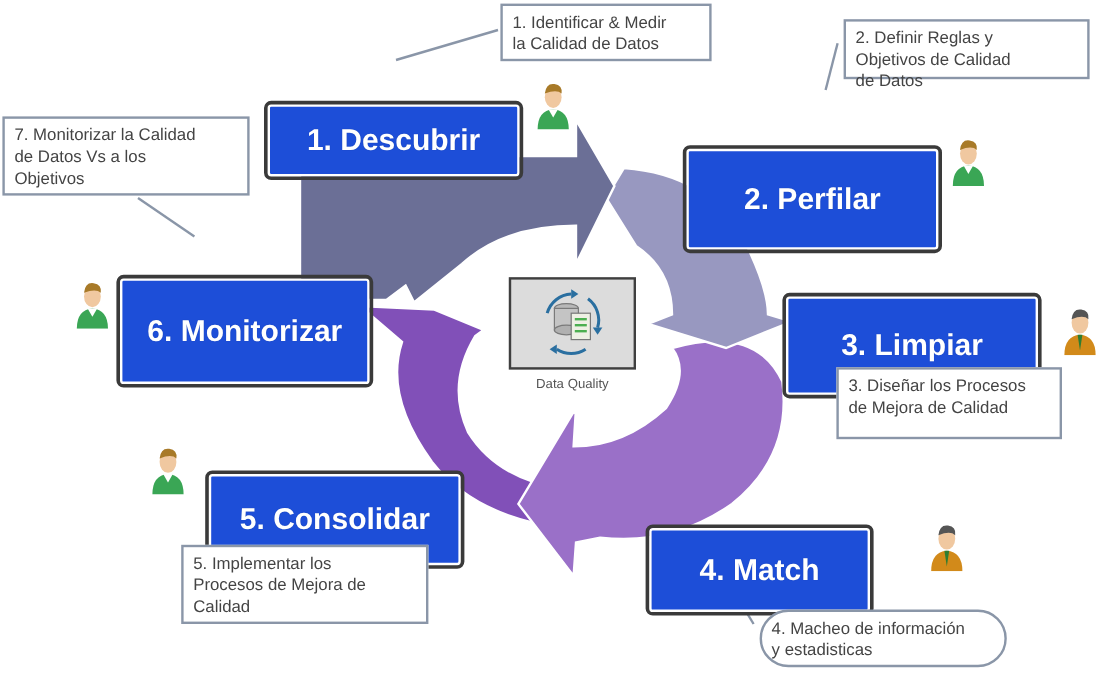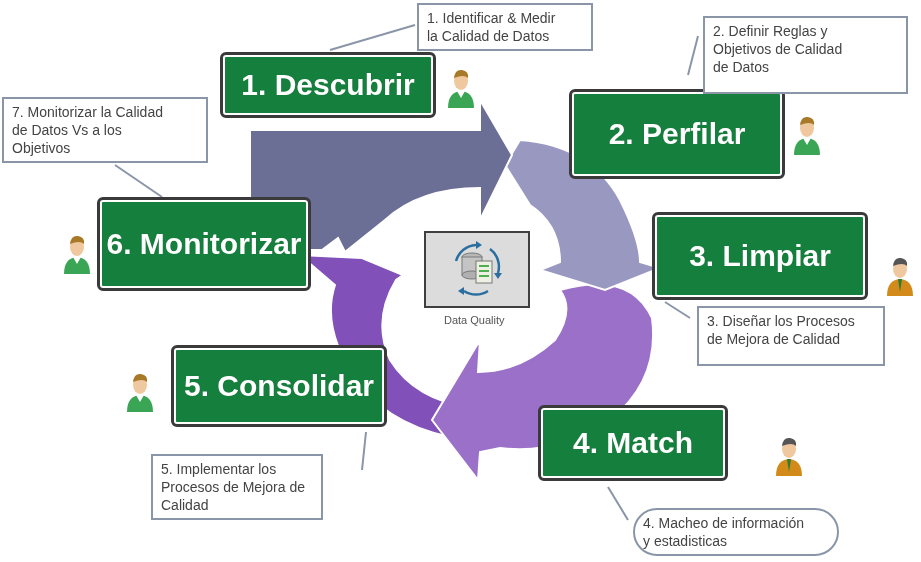--- a/index.html
+++ b/index.html
@@ -1,22 +1,22 @@
 <!DOCTYPE html>
 <html><head>
 <meta charset="utf-8">
 <style>
   html, body { margin: 0; padding: 0; }
   body { width: 921px; height: 562px; position: relative; overflow: hidden; background: #ffffff; font-family: "Liberation Sans", sans-serif; }
   #cycle { position: absolute; left: 0; top: 0; }
-  .stage { position: absolute; background: #15803d; border: 2px solid #ffffff; outline: 3px solid #3a3a3a; border-radius: 3px; color: #ffffff; font-weight: bold; font-size: 30px; display: flex; align-items: center; justify-content: center; box-sizing: border-box; text-shadow: 0 0 1px rgba(0,0,0,.2); }
+  .stage { position: absolute; background: #1d4ed8; border: 2px solid #ffffff; outline: 3px solid #3a3a3a; border-radius: 3px; color: #ffffff; font-weight: bold; font-size: 25px; display: flex; align-items: center; justify-content: center; box-sizing: border-box; text-shadow: 0 0 1px rgba(0,0,0,.2); margin-top: 32px; }
   .note { position: absolute; background: #ffffff; border: 2px solid #8a96a8; box-sizing: border-box; color: #444; font-size: 14px; line-height: 18px; padding: 4px 8px; white-space: pre-line; }
   .person { position: absolute; width: 32px; height: 44px; }
   .center-box { position: absolute; left: 424px; top: 231px; width: 106px; height: 77px; background: #dcdcdc; border: 2px solid #3f3f3f; box-sizing: border-box; }
-  .center-label { position: absolute; left: 444px; top: 314px; width: 106px; font-size: 11px; color: #555; }
+  .center-label { position: absolute; left: 424px; top: 314px; width: 106px; text-align: center; font-size: 11px; color: #555; }
 </style>
 </head>
 <body>
 
 <svg id="cycle" width="921" height="562">
 
   <line x1="330" y1="50" x2="415" y2="25" stroke="#8a96a8" stroke-width="2"></line>
   <line x1="688" y1="75" x2="698" y2="36" stroke="#8a96a8" stroke-width="2"></line>
   <line x1="665" y1="302" x2="690" y2="318" stroke="#8a96a8" stroke-width="2"></line>
   <line x1="608" y1="487" x2="628" y2="520" stroke="#8a96a8" stroke-width="2"></line>
@@ -47,33 +47,33 @@
     <rect x="53" y="37" width="10" height="2" fill="#4caf50"></rect>
     <rect x="53" y="42" width="10" height="2" fill="#4caf50"></rect>
   </svg>
 </div>
 <div class="center-label">Data Quality</div>
 
 <div class="stage" style="left:223px;top:55px;width:210px;height:60px;">1. Descubrir</div>
 <div class="stage" style="left:572px;top:92px;width:210px;height:84px;">2. Perfilar</div>
 <div class="stage" style="left:655px;top:215px;width:210px;height:82px;">3. Limpiar</div>
 <div class="stage" style="left:541px;top:408px;width:184px;height:70px;">4. Match</div>
-<div class="stage" style="left:174px;top:348px;width:210px;height:76px;">5. Consolidar</div>
+<div class="stage" style="left:174px;top:363px;width:210px;height:76px;">5. Consolidar</div>
 <div class="stage" style="left:100px;top:200px;width:208px;height:88px;">6. Monitorizar</div>
 
 <div class="note" style="left:417px;top:3px;width:176px;height:48px;">1. Identificar &amp; Medir
 la Calidad de Datos</div>
-<div class="note" style="left:703px;top:16px;width:205px;height:78px;">2. Definir Reglas y
+<div class="note" style="left:703px;top:16px;width:205px;height:50px;">2. Definir Reglas y
 Objetivos de Calidad
  de Datos</div>
 <div class="note" style="left:697px;top:306px;width:188px;height:60px;">3. Diseñar los Procesos
 de Mejora de Calidad</div>
 <div class="note" style="left:633px;top:508px;width:206px;height:48px;border-radius:24px;">4. Macheo de información
 y estadisticas</div>
-<div class="note" style="left:151px;top:454px;width:172px;height:66px;">5. Implementar los
+<div class="note" style="left:151px;top:454px;width:206px;height:66px;">5. Implementar los
 Procesos de Mejora de
 Calidad</div>
 <div class="note" style="left:2px;top:97px;width:206px;height:66px;">7. Monitorizar la Calidad
 de Datos Vs a los
 Objetivos</div>
 
 <svg class="person" style="left:445px;top:64px;" viewBox="0 0 32 44">
   <path d="M3 44 Q3 28 16 27 Q29 28 29 44 Z" fill="#3aa655"></path>
     <path d="M12 27 L16 34 L20 27 Z" fill="#fff"></path>
   <ellipse cx="16" cy="17" rx="7" ry="9" fill="#f0c8a0"></ellipse>

